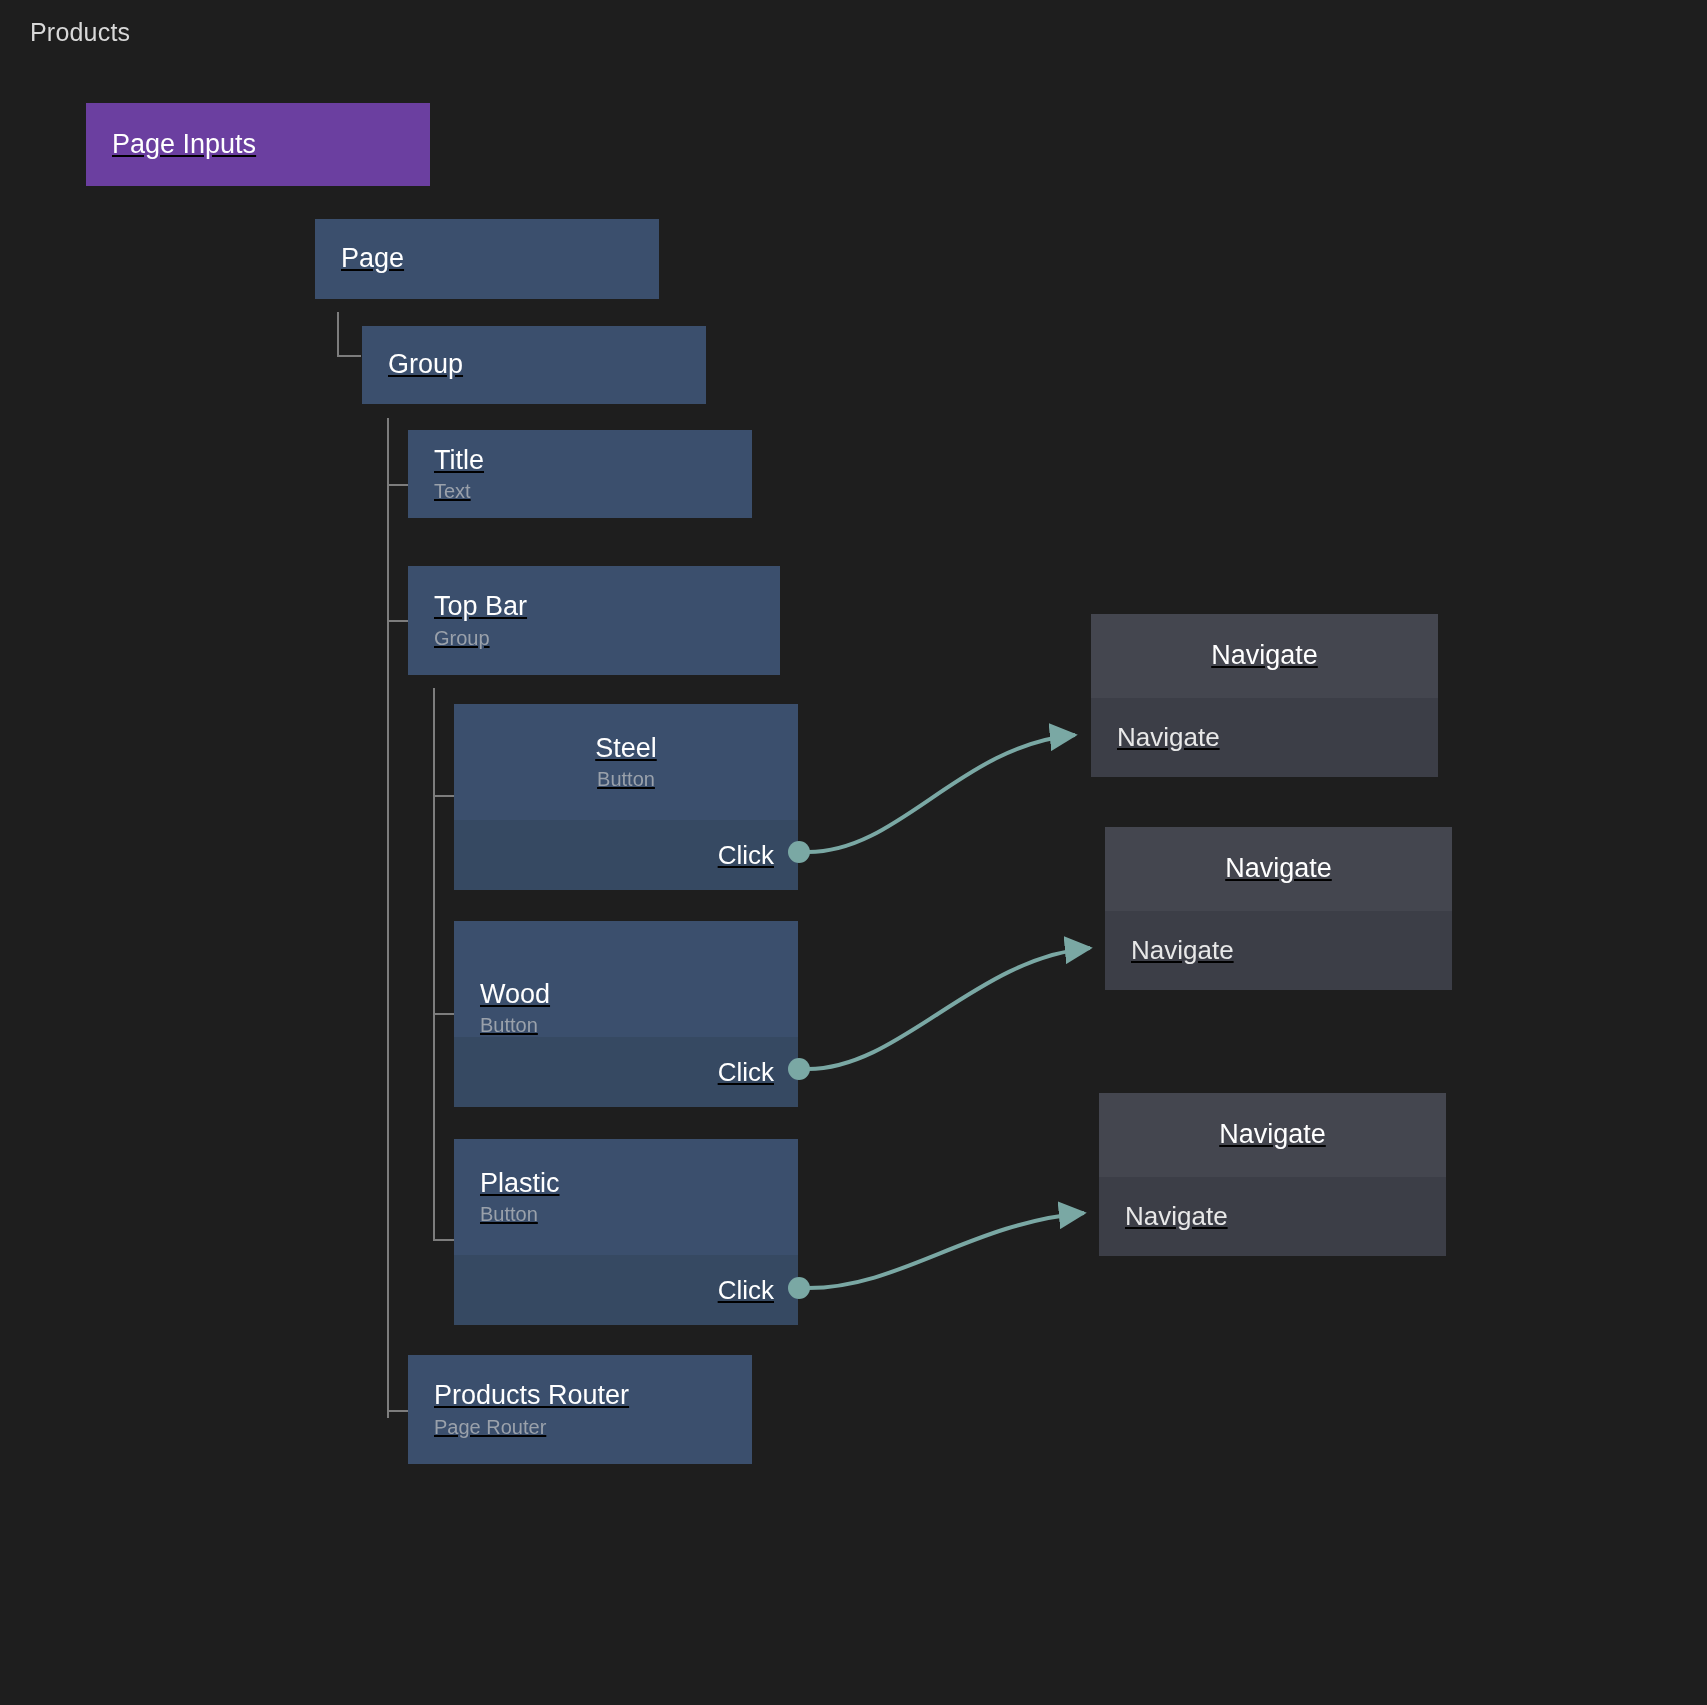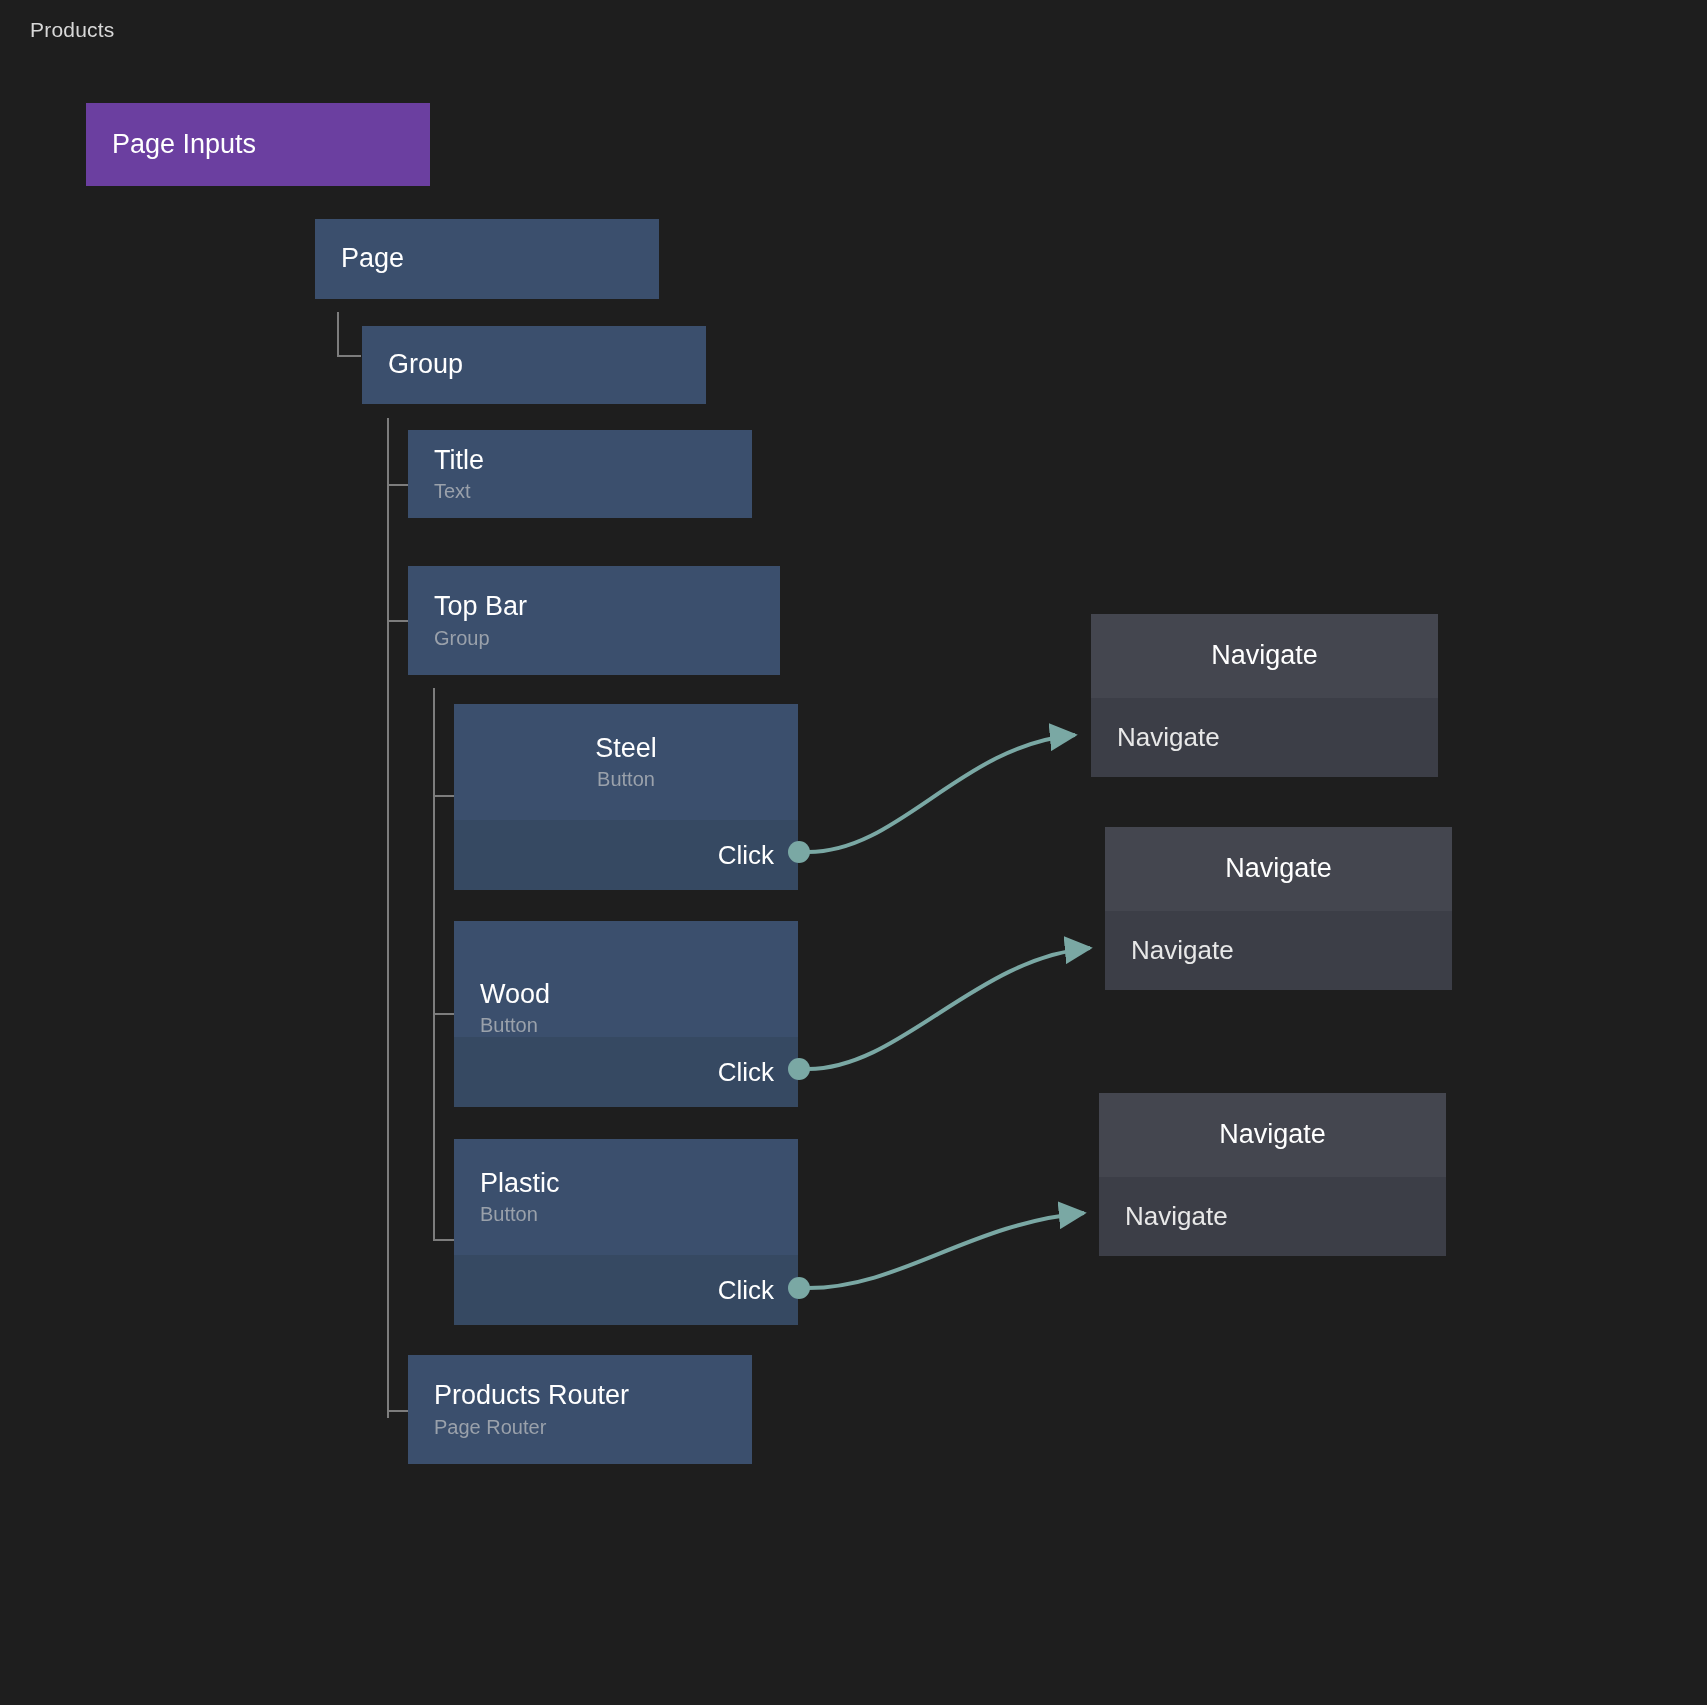--- a/index.html
+++ b/index.html
@@ -15,32 +15,33 @@
     width: 1707px;
     height: 1705px;
     background: #1e1e1e;
   }
 
   
   .page-title {
     position: absolute;
     left: 30px;
     top: 18px;
-    font-size: 21px;
+    font-size: 25px;
     color: #d8d8d8;
     letter-spacing: 0.2px;
     white-space: nowrap;
   }
 
   
   .node {
     position: absolute;
     display: flex;
     flex-direction: column;
     overflow: hidden;
+    text-decoration: underline;
   }
   .node-head {
     display: flex;
     flex-direction: column;
     justify-content: center;
   }
   .node-title {
     font-size: 27px;
     color: #ffffff;
     line-height: 1.15;

